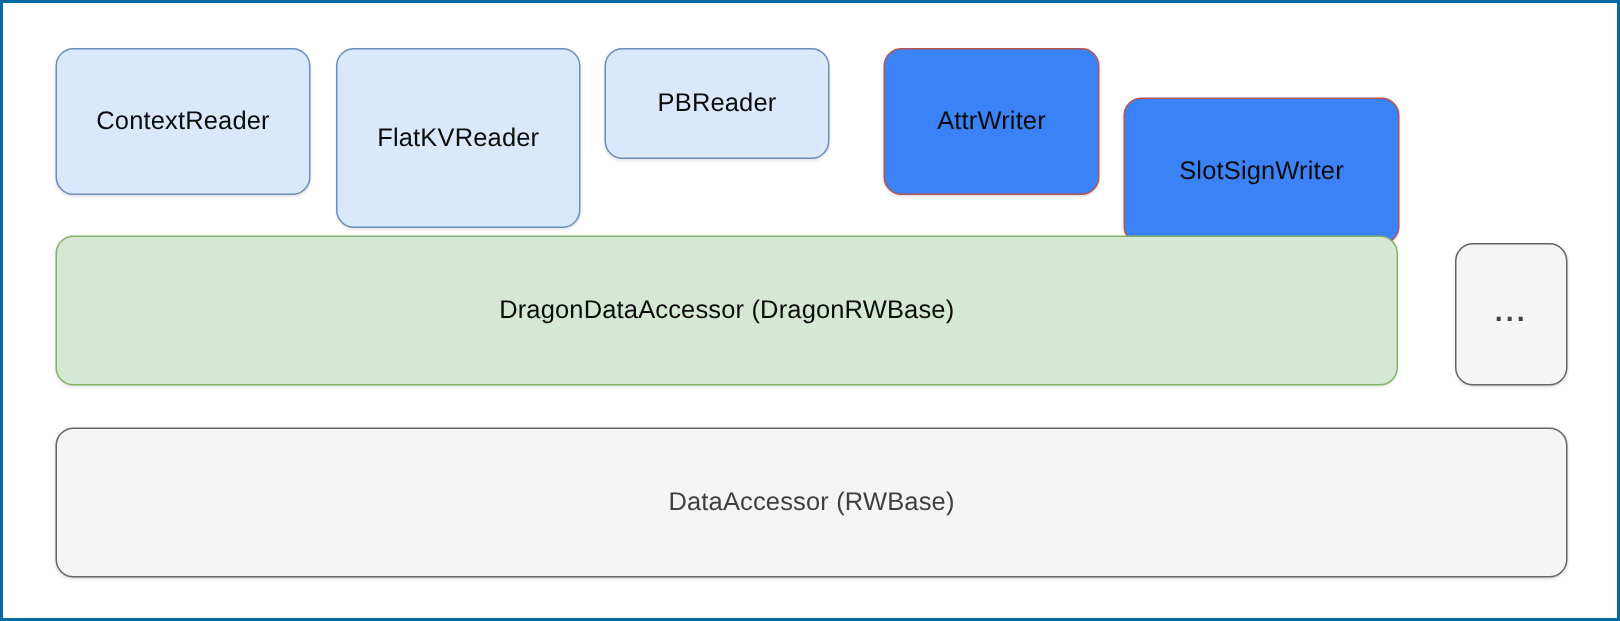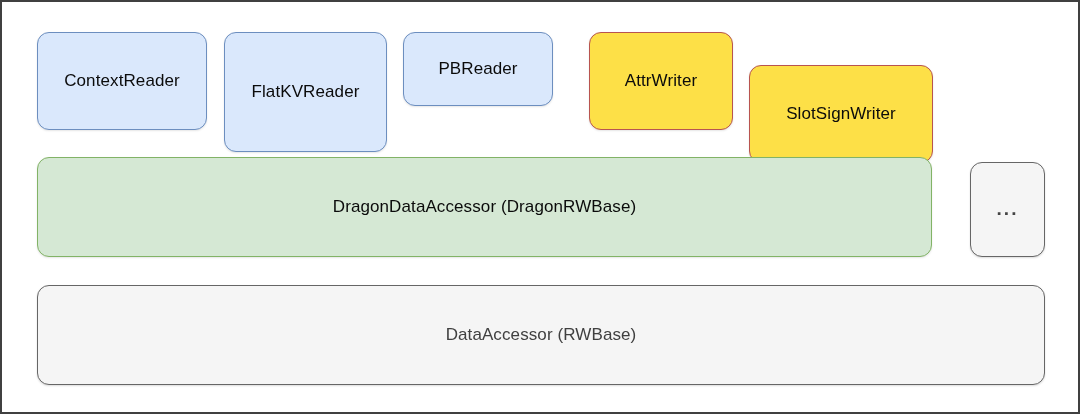--- a/index.html
+++ b/index.html
@@ -9,21 +9,21 @@
   }
   body {
     font-family: "Liberation Sans", "DejaVu Sans", sans-serif;
   }
   #canvas {
     position: relative;
     width: 1080px;
     height: 414px;
     background: #ffffff;
     box-sizing: border-box;
-    border: 2px solid #404040;
+    border: 2px solid #0369a1;
     overflow: hidden;
   }
   .node {
     position: absolute;
     box-sizing: border-box;
     display: flex;
     align-items: center;
     justify-content: center;
     border-radius: 12px;
     font-size: 17px;
@@ -37,21 +37,21 @@
     padding: 0 6px;
   }
   
   .reader {
     background: #dae8fc;
     border: 1.6px solid #6c8ebf;
     color: #0b0b0b;
     box-shadow: 0 1px 2px rgba(0,0,0,0.10);
   }
   .writer {
-    background: #fde047;
+    background: #3b82f6;
     border: 1.6px solid #b85450;
     color: #0b0b0b;
     box-shadow: 0 1px 2px rgba(0,0,0,0.10);
   }
   .dragon {
     background: #d5e8d4;
     border: 1.6px solid #82b366;
     color: #0b0b0b;
     box-shadow: 0 1px 2px rgba(0,0,0,0.10);
   }

